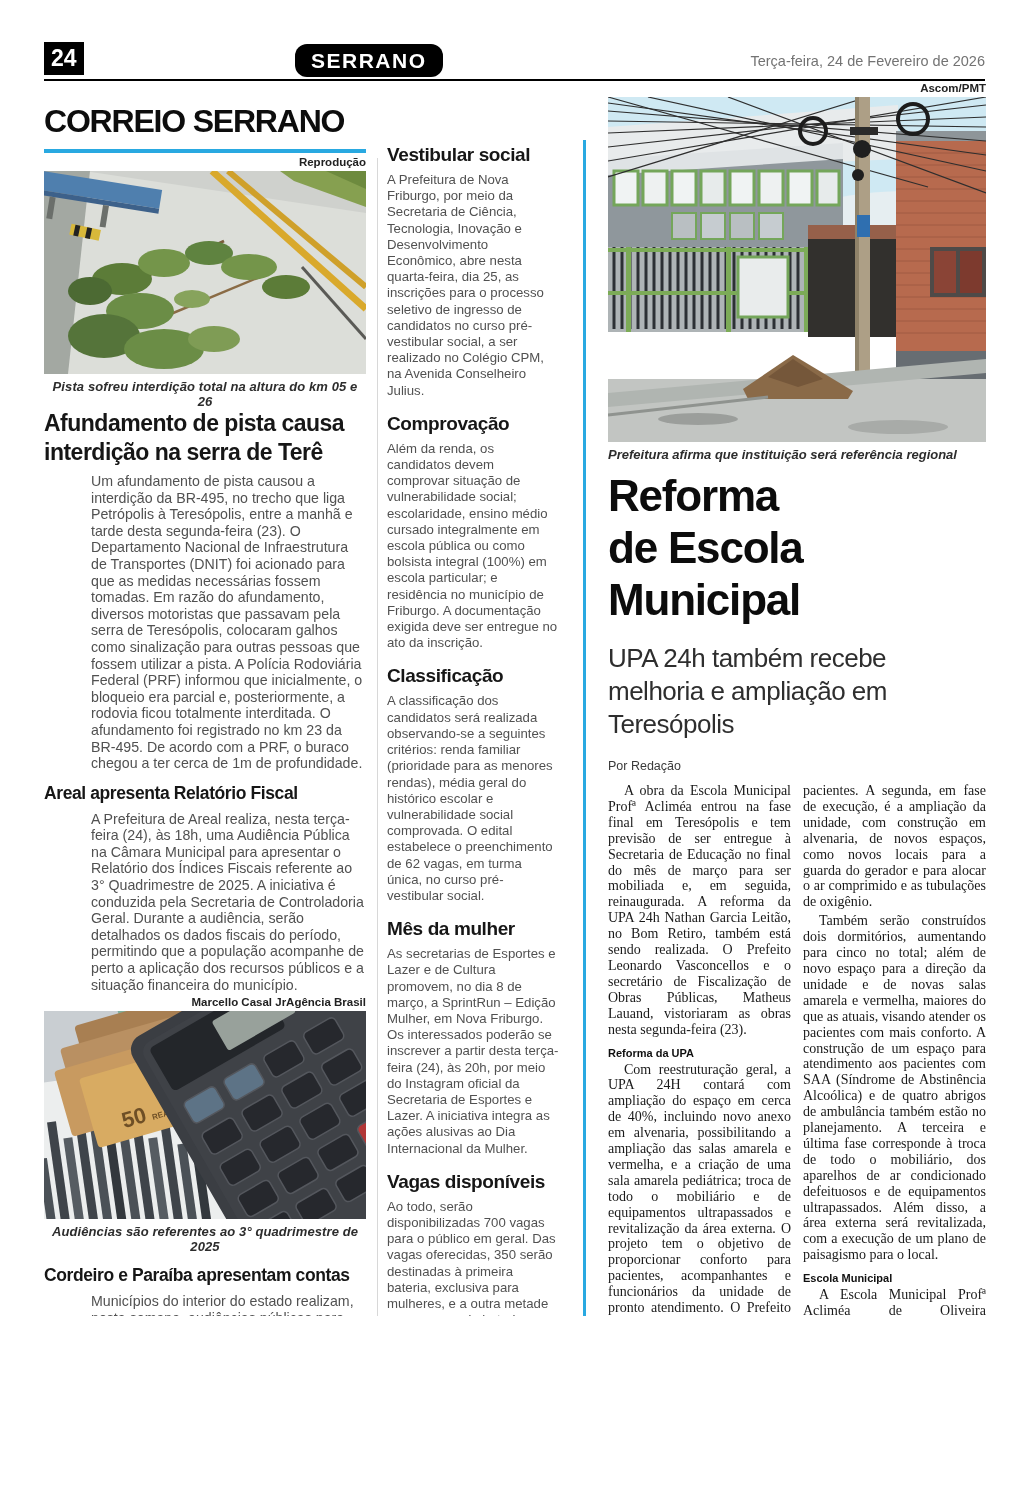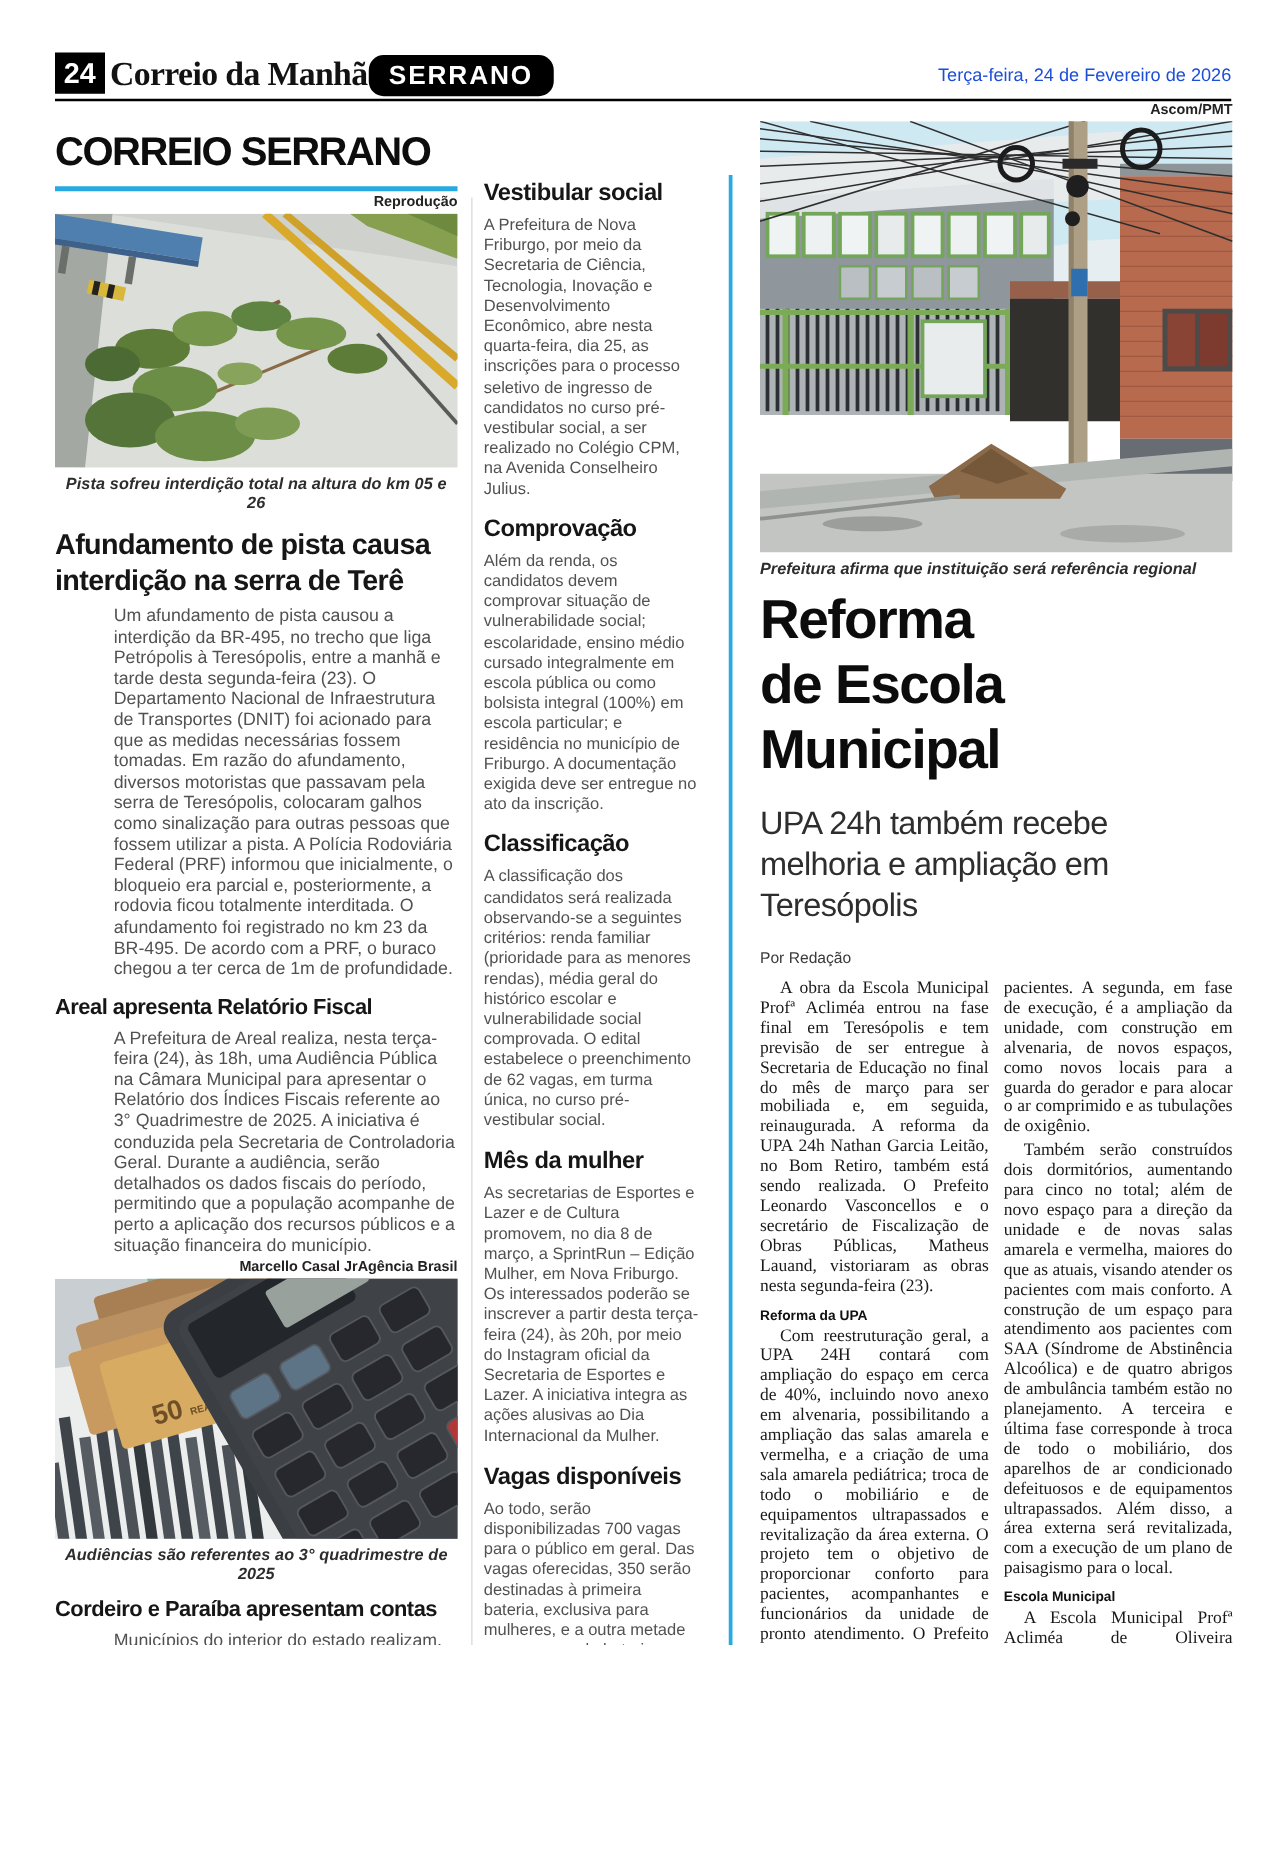--- a/index.html
+++ b/index.html
@@ -6,39 +6,39 @@
   #page{position:relative;width:1010px;height:1316px;background:#fff;
         font-family:"Liberation Sans",sans-serif;overflow:hidden;color:#1a1a1a;}
 
   
   .hdr-num{position:absolute;left:44px;top:42px;background:#000;color:#fff;
            font-weight:700;font-size:23px;line-height:23px;padding:5px 7px;}
   .hdr-masthead{position:absolute;left:88px;top:44px;font-family:"Liberation Serif",serif;
            font-weight:700;font-size:27px;letter-spacing:-0.5px;color:#121212;}
   .hdr-section{position:absolute;left:295px;top:44px;background:#000;color:#fff;
            font-weight:700;font-size:21px;line-height:21px;letter-spacing:1.5px;padding:6px 16px;border-radius:12px;}
-  .hdr-date{position:absolute;right:25px;top:53px;font-size:14.5px;color:#1d4ed8;}
+  .hdr-date{position:absolute;right:25px;top:53px;font-size:14.5px;color:#737373;}
   .hdr-rule{position:absolute;left:44px;top:79px;width:941px;height:2px;background:#000;}
 
   
   .vline-gray{position:absolute;left:377px;top:158px;width:1px;height:1283px;background:#d8d8d8;}
   .vline-cyan{position:absolute;left:583px;top:140px;width:3px;height:1303px;background:#29a9e1;}
   .hline-cyan-bottom{position:absolute;left:44px;top:1441px;width:514px;height:3px;background:#29a9e1;}
 
   
   .colA{position:absolute;left:44px;top:100px;width:322px;}
   .colA .section-title{font-size:32px;font-weight:700;letter-spacing:-1.2px;color:#0d0d0d;
         line-height:42px;white-space:nowrap;}
   .rule-cyan{height:4px;background:#29a9e1;margin-top:7px;}
   .credit{font-size:11.5px;font-weight:700;color:#222;text-align:right;margin-top:3px;}
   .caption{font-size:13px;font-weight:700;font-style:italic;color:#2d2d2d;margin-top:5px;
         letter-spacing:0.1px;text-align:center;}
   .photo{display:block;margin-top:3px;}
   .colA h2{margin:0;color:#161616;font-weight:700;}
-  .colA h2.big{margin-top:12px;font-size:23px;line-height:29px;letter-spacing:-0.5px;}
+  .colA h2.big{margin-top:0;font-size:23px;line-height:29px;letter-spacing:-0.5px;}
   .colA h2.mid{margin-top:10px;font-size:17.5px;line-height:23px;letter-spacing:-0.4px;}
   .sbody{font-size:14.2px;line-height:16.6px;color:#515151;margin-top:6px;margin-left:47px;}
 
   
   .colB{position:absolute;left:387px;top:143px;width:172px;}
   .colB h3{margin:13px 0 5px;font-size:19px;line-height:24px;font-weight:700;
         letter-spacing:-0.4px;color:#161616;}
   .colB h3:first-child{margin-top:0;}
   .colB p{margin:0;font-size:13.2px;line-height:16.2px;color:#515151;}
 
@@ -58,21 +58,20 @@
   .scol p.noindent{text-indent:0;}
   .scol h4{margin:9px 0 3px;font-size:11px;font-weight:700;color:#101010;
         font-family:"Liberation Sans",sans-serif;}
 </style>
 </head>
 <body>
 
 <div id="page">
 
   <div class="hdr-num">24</div>
-  <div class="hdr-masthead">Correio da Manhã</div>
   <div class="hdr-section">SERRANO</div>
   <div class="hdr-date">Terça-feira, 24 de Fevereiro de 2026</div>
   <div class="hdr-rule"></div>
 
   <div class="vline-gray"></div>
   <div class="vline-cyan"></div>
   <div class="hline-cyan-bottom"></div>
 
   <div class="colA">
     <div class="section-title">CORREIO SERRANO</div>

